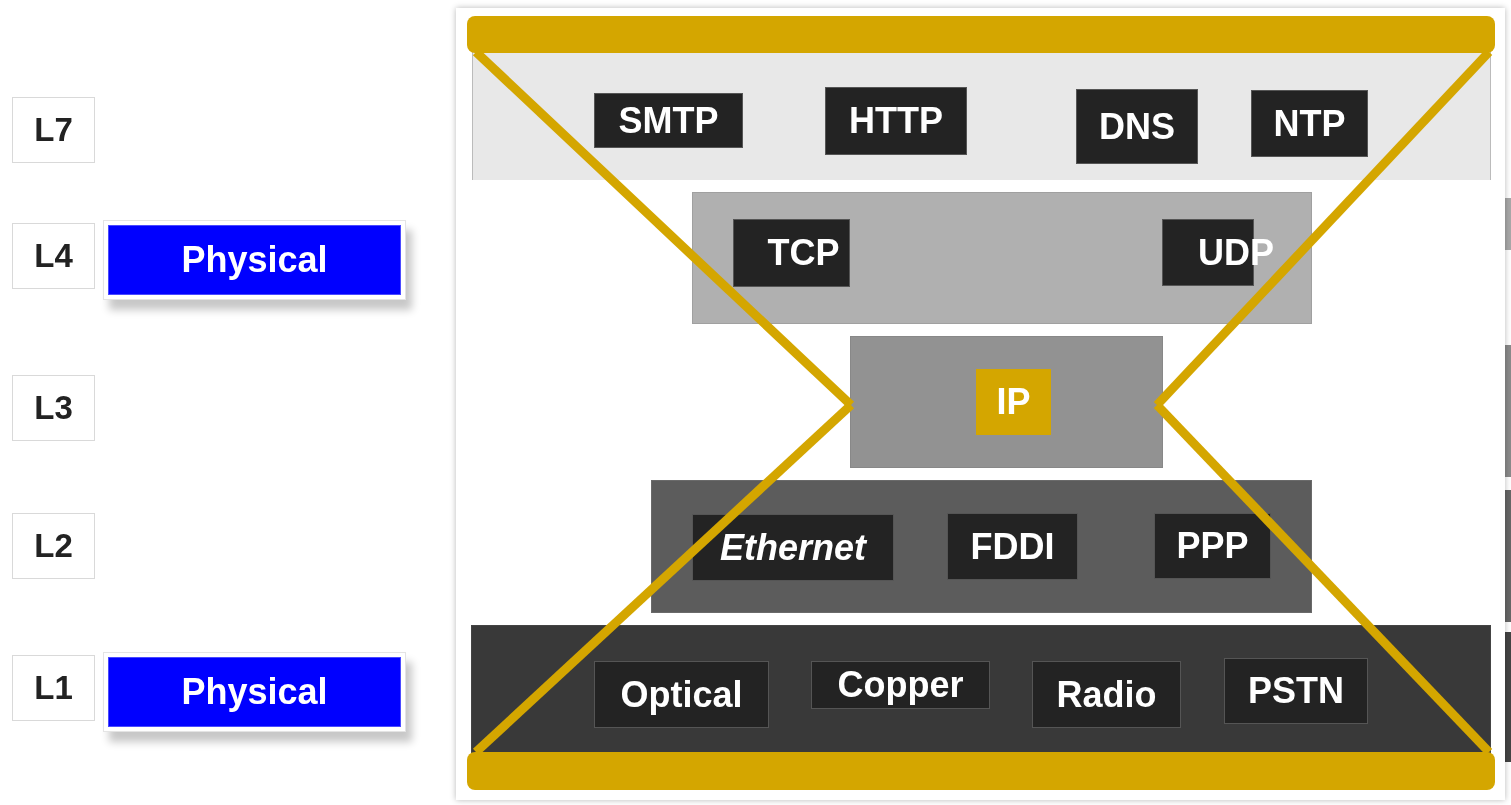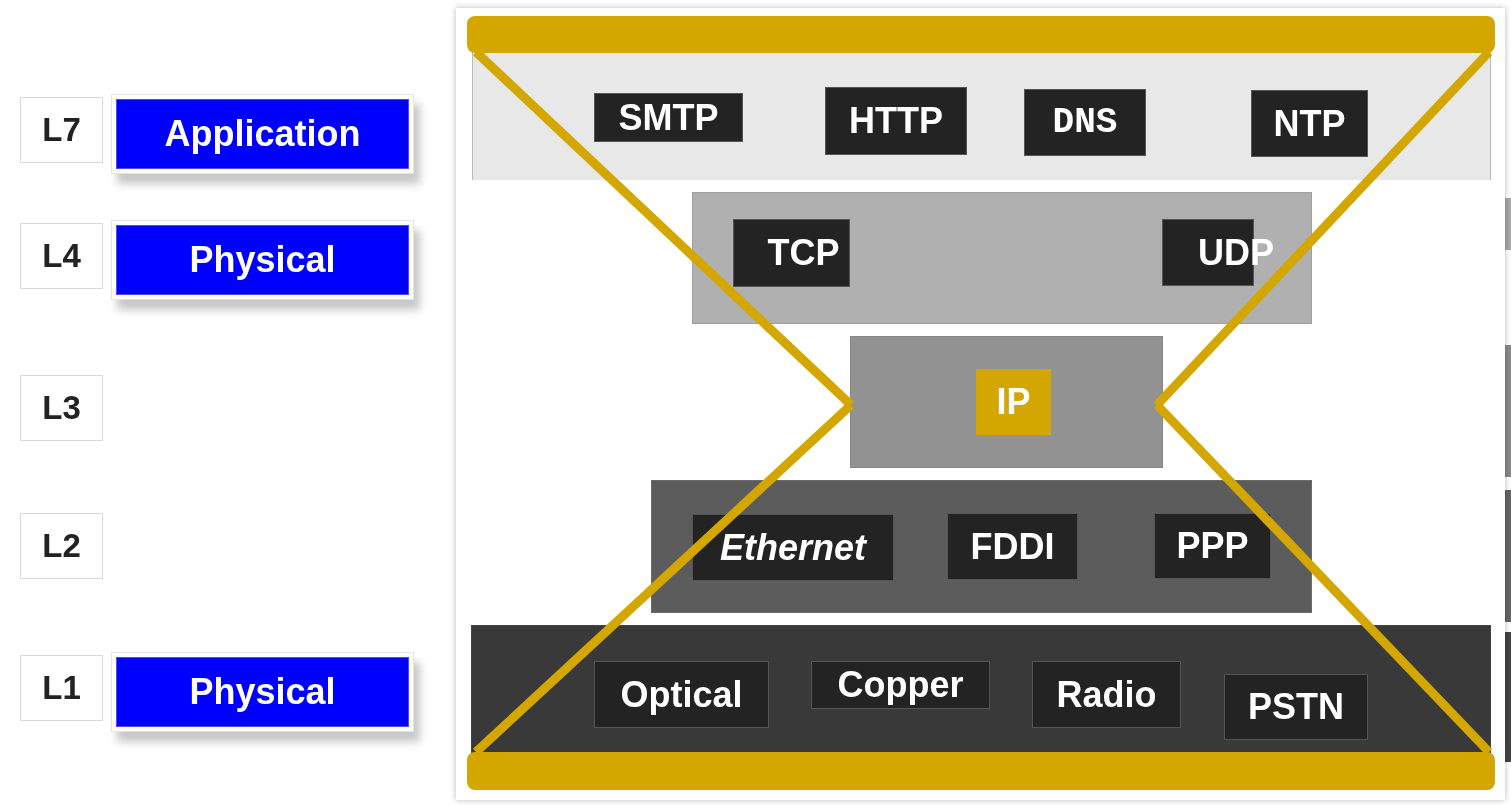--- a/index.html
+++ b/index.html
@@ -2,21 +2,21 @@
 <html><head>
   <meta charset="utf-8">
   <style>
     html, body { margin: 0; padding: 0; }
     body {
       width: 1511px; height: 805px; position: relative; overflow: hidden;
       background: #ffffff;
       font-family: "Liberation Sans", "DejaVu Sans", sans-serif;
     }
     
-    .osi-row { position: absolute; left: 12px; width: 420px; height: 80px; padding-left: 16px; }
+    .osi-row { position: absolute; left: 4px; width: 420px; height: 80px; padding-left: 16px; }
     .osi-num {
       position: absolute; left: 8px; top: 17px; width: 83px; height: 66px;
       background: #fff; border: 1px solid #d9d9d9; box-sizing: border-box;
       display: flex; align-items: center; justify-content: center;
       font-weight: bold; font-size: 33px; color: #222;
     }
     .osi-name-wrap {
       position: absolute; left: 99px; top: 14px; width: 303px; height: 80px;
       background: #fff; border: 1px solid #e4e4e4; box-sizing: border-box;
       box-shadow: 6px 10px 8px rgba(0,0,0,0.22);
@@ -47,23 +47,20 @@
     .gold-bar {
       position: absolute; background: #d4a600; border-radius: 8px;
     }
     svg.hourglass { position: absolute; left: 0; top: 0; pointer-events: none; }
   </style>
 </head>
 <body>
 
 <div class="osi-row" style="top:80px;">
   <div class="osi-num">L7</div>
-  <div class="osi-name-wrap">
-    <div class="osi-name">Application</div>
-  </div>
 </div>
 <div class="osi-row" style="top:206px;">
   <div class="osi-num">L4</div>
   <div class="osi-name-wrap">
     <div class="osi-name">Physical</div>
   </div>
 </div>
 <div class="osi-row" style="top:358px;">
   <div class="osi-num">L3</div>
 </div>
@@ -78,42 +75,42 @@
 </div>
 
 <div class="bg-strip" style="top:198px;height:52px;background:#a8a8a8;"></div>
 <div class="bg-strip" style="top:345px;height:132px;background:#8a8a8a;"></div>
 <div class="bg-strip" style="top:490px;height:132px;background:#666;"></div>
 <div class="bg-strip" style="top:632px;height:130px;background:#444;"></div>
 
 <div class="frame"></div>
 
 <div class="layer" id="band-app" style="left:472px;top:52px;width:1019px;height:128px;background:#e8e8e8;border-left:1px solid #bbb;border-right:1px solid #bbb;"></div>
-<div class="tag" style="left:594px;top:93px;width:149px;height:49px;">SMTP</div>
+<div class="tag" style="left:594px;top:93px;width:149px;height:55px;">SMTP</div>
 <div class="tag" style="left:825px;top:87px;width:142px;height:68px;">HTTP</div>
-<div class="tag" style="left:1024px;top:89px;width:122px;height:67px;font-family:Liberation Mono, monospace;">DNS</div>
+<div class="tag" style="left:1076px;top:89px;width:122px;height:75px;">DNS</div>
 <div class="tag" style="left:1251px;top:90px;width:117px;height:67px;">NTP</div>
 
 <div class="layer" style="left:692px;top:192px;width:620px;height:132px;background:#b0b0b0;border:1px solid #a0a0a0;"></div>
 <div class="tag" style="left:733px;top:219px;width:117px;height:68px;padding-left:24px;">TCP</div>
 <div class="tag" style="left:1162px;top:219px;width:92px;height:67px;justify-content:flex-start;padding-left:35px;overflow:visible;">UDP</div>
 
 <div class="layer" style="left:850px;top:336px;width:313px;height:132px;background:#929292;border:1px solid #888;"></div>
 <div class="tag ip" style="left:976px;top:369px;width:75px;height:66px;">IP</div>
 
 <div class="layer" style="left:651px;top:480px;width:661px;height:133px;background:#5c5c5c;border:1px solid #6a6a6a;"></div>
 <div class="tag" style="left:692px;top:514px;width:202px;height:67px;font-style:italic;">Ethernet</div>
 <div class="tag" style="left:947px;top:513px;width:131px;height:67px;">FDDI</div>
 <div class="tag" style="left:1154px;top:513px;width:117px;height:66px;">PPP</div>
 
 <div class="layer" style="left:471px;top:625px;width:1020px;height:135px;background:#393939;border:1px solid #444;"></div>
 <div class="tag" style="left:594px;top:661px;width:175px;height:67px;">Optical</div>
 <div class="tag" style="left:811px;top:661px;width:179px;height:48px;">Copper</div>
 <div class="tag" style="left:1032px;top:661px;width:149px;height:67px;">Radio</div>
-<div class="tag" style="left:1224px;top:658px;width:144px;height:66px;margin-top:16px;">PSTN</div>
+<div class="tag" style="left:1224px;top:658px;width:144px;height:66px;">PSTN</div>
 
 <svg class="hourglass" width="1511" height="805">
   <g stroke="#d4a600" stroke-width="9" fill="none" stroke-linecap="butt">
     <line x1="476" y1="52" x2="851" y2="405"></line>
     <line x1="1489" y1="52" x2="1157" y2="405"></line>
     <line x1="851" y1="405" x2="476" y2="752"></line>
     <line x1="1157" y1="405" x2="1489" y2="752"></line>
   </g>
 </svg>
 <div class="gold-bar" style="left:467px;top:16px;width:1028px;height:37px;"></div>

